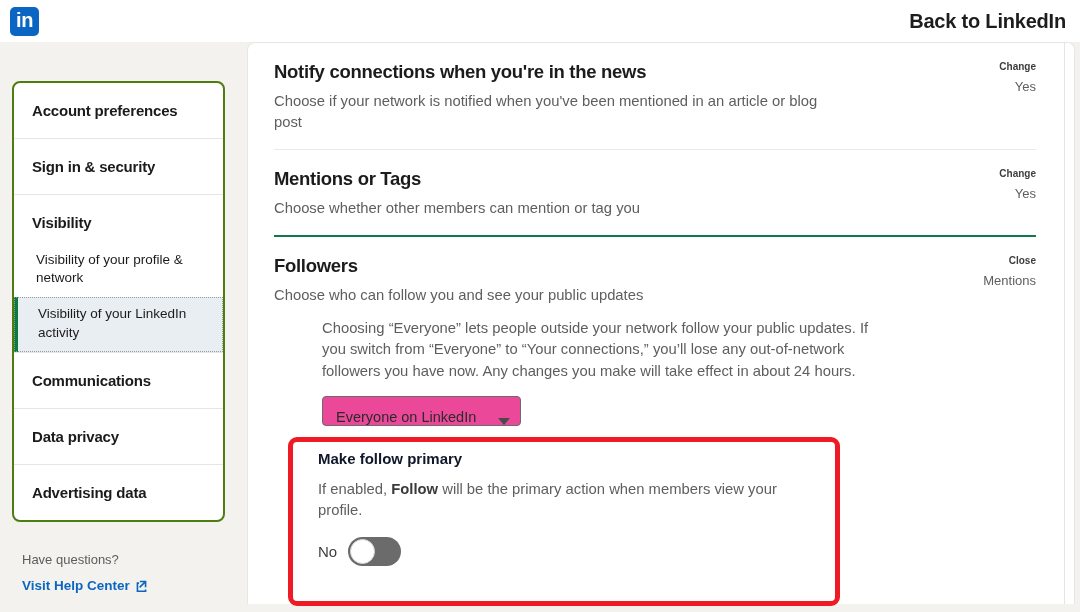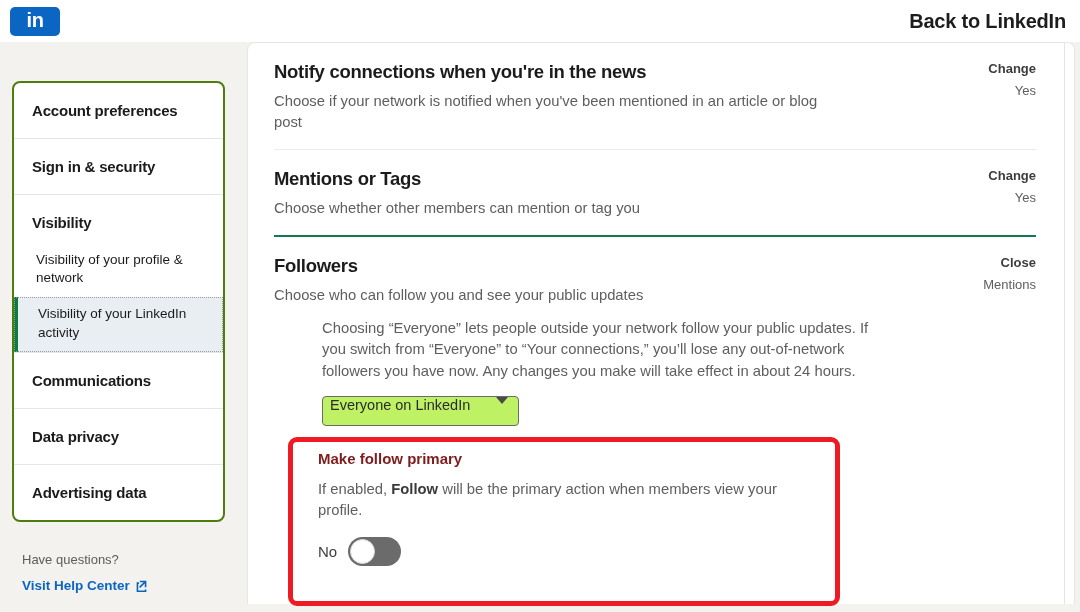--- a/index.html
+++ b/index.html
@@ -12,21 +12,21 @@
   .page { position: relative; width: 1080px; height: 612px; background: #f4f2ee; }
 
   
   .topbar {
     position: absolute; top: 0; left: 0; width: 1080px; height: 42px;
     background: #ffffff;
     display: flex; align-items: center; justify-content: space-between;
     padding: 0 14px 0 10px;
   }
   .logo {
-    width: 50px; height: 29px; border-radius: 5px;
+    width: 29px; height: 29px; border-radius: 5px;
     background: #0a66c2; color: #ffffff;
     font-weight: bold; font-size: 20px; line-height: 27px;
     text-align: center; letter-spacing: -0.5px;
     font-family: "Liberation Sans", sans-serif;
   }
   .back-link {
     font-size: 20px; font-weight: bold; color: #1d1d1d;
     letter-spacing: -0.2px; cursor: pointer;
   }
 
@@ -87,55 +87,55 @@
     letter-spacing: -0.3px; margin-bottom: 8px;
   }
   .row-desc {
     font-size: 14.8px; color: #5e5e5e; line-height: 1.42;
     max-width: 560px;
   }
   .row-action {
     position: absolute; right: 0; top: 18px; text-align: right;
   }
   .action-link {
-    font-size: 13px; font-weight: bold; color: #3d3d3d; cursor: pointer;
+    font-size: 10px; font-weight: bold; color: #3d3d3d; cursor: pointer;
     display: block; margin-bottom: 7px;
   }
   .action-val { font-size: 13px; color: #5e5e5e; display: block; }
 
   .expand { padding: 12px 0 0 48px; }
   .expand-text {
     font-size: 14.8px; color: #5e5e5e; line-height: 1.44;
     max-width: 560px; margin-bottom: 14px;
   }
   .select {
-    display: inline-flex; align-items: flex-start; justify-content: space-between;
+    display: inline-flex; align-items: flex-end; justify-content: space-between;
     min-width: 197px; height: 30px;
     border: 1px solid #6b6b6b; border-radius: 4px;
-    background: #bef264; padding: 0 10px 0 7px;
+    background: #ec4899; padding: 0 10px 0 13px;
     font-size: 14.5px; color: #2b2b2b; cursor: pointer;
   }
   .caret {
     width: 0; height: 0; margin-left: 22px;
     border-left: 6px solid transparent; border-right: 6px solid transparent;
     border-top: 7px solid #4a4a4a;
   }
 
   
   .redbox {
     position: absolute; left: 288px; top: 437px;
     width: 552px; height: 169px;
     border: 5px solid #ee1b24; border-radius: 9px;
     background: transparent; pointer-events: none;
   }
   .follow-primary {
     position: absolute; left: 318px; top: 450px; width: 500px;
   }
   .fp-title {
-    font-size: 15px; font-weight: bold; color: #7f1d1d; margin-bottom: 12px;
+    font-size: 15px; font-weight: bold; color: #0f172a; margin-bottom: 12px;
   }
   .fp-desc {
     font-size: 14.8px; color: #5e5e5e; line-height: 1.42;
     max-width: 496px; margin-bottom: 16px;
   }
   .fp-desc b { color: #3a3a3a; font-weight: bold; }
   .toggle-wrap { display: flex; align-items: center; gap: 11px; }
   .toggle-label { font-size: 15px; color: #3d3d3d; }
   .toggle {
     width: 53px; height: 29px; border-radius: 15px;

